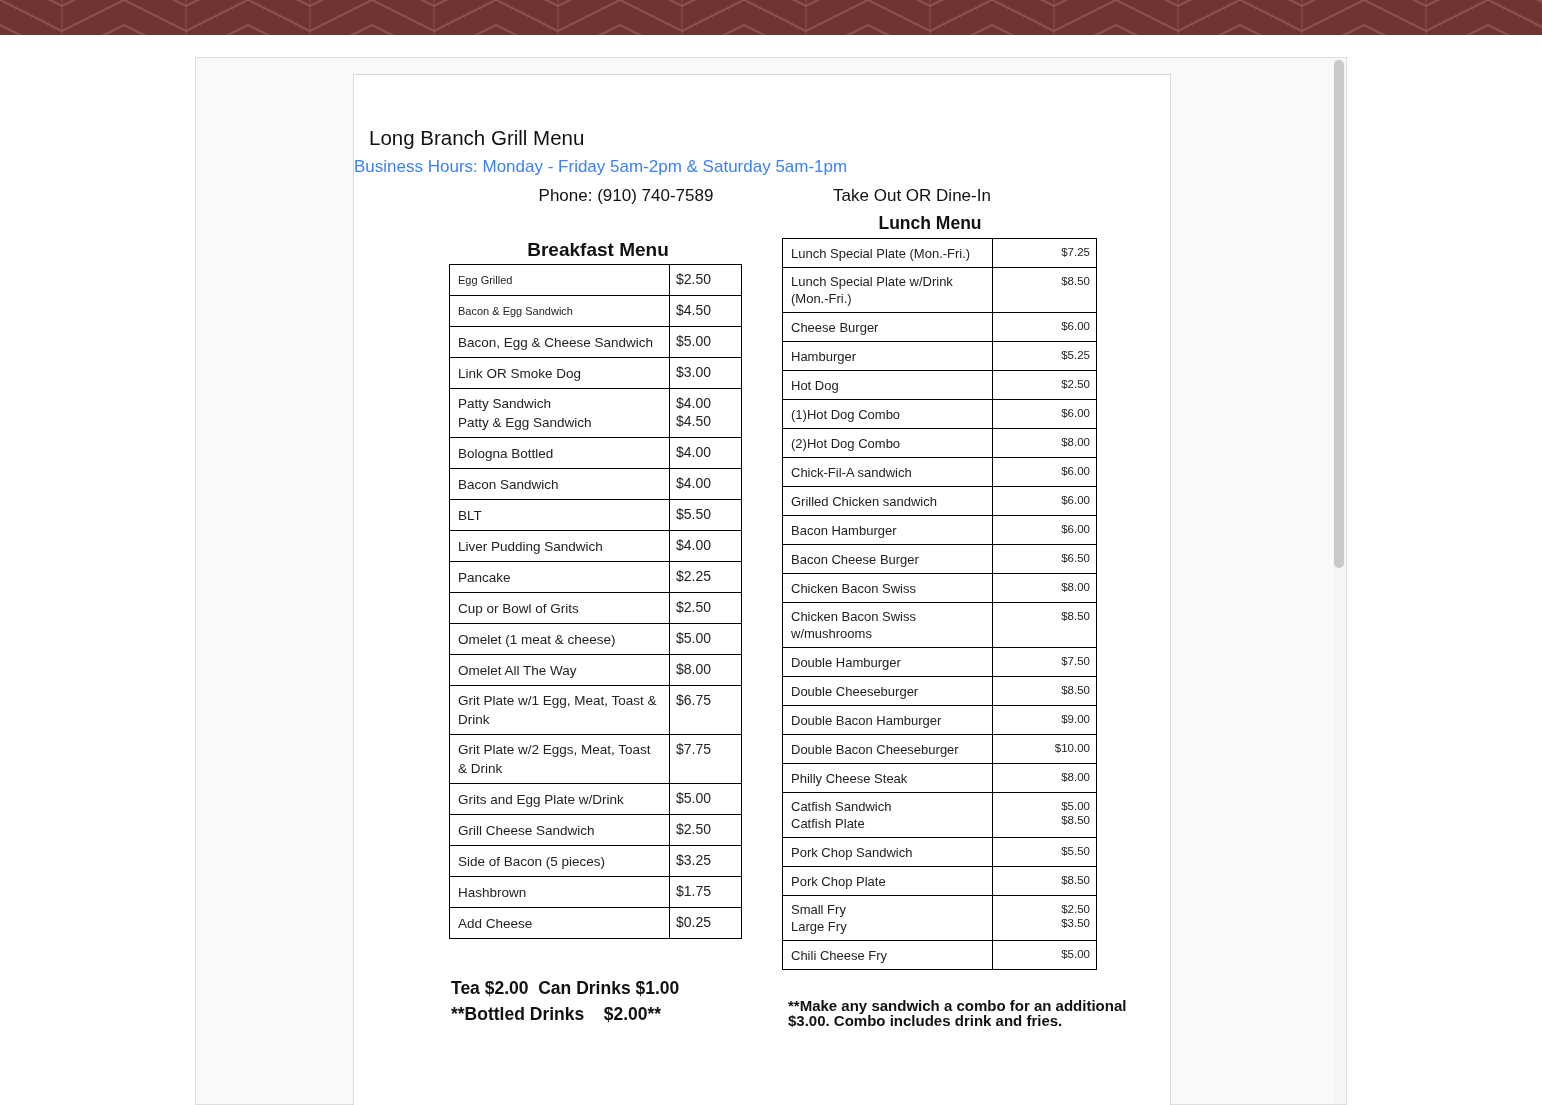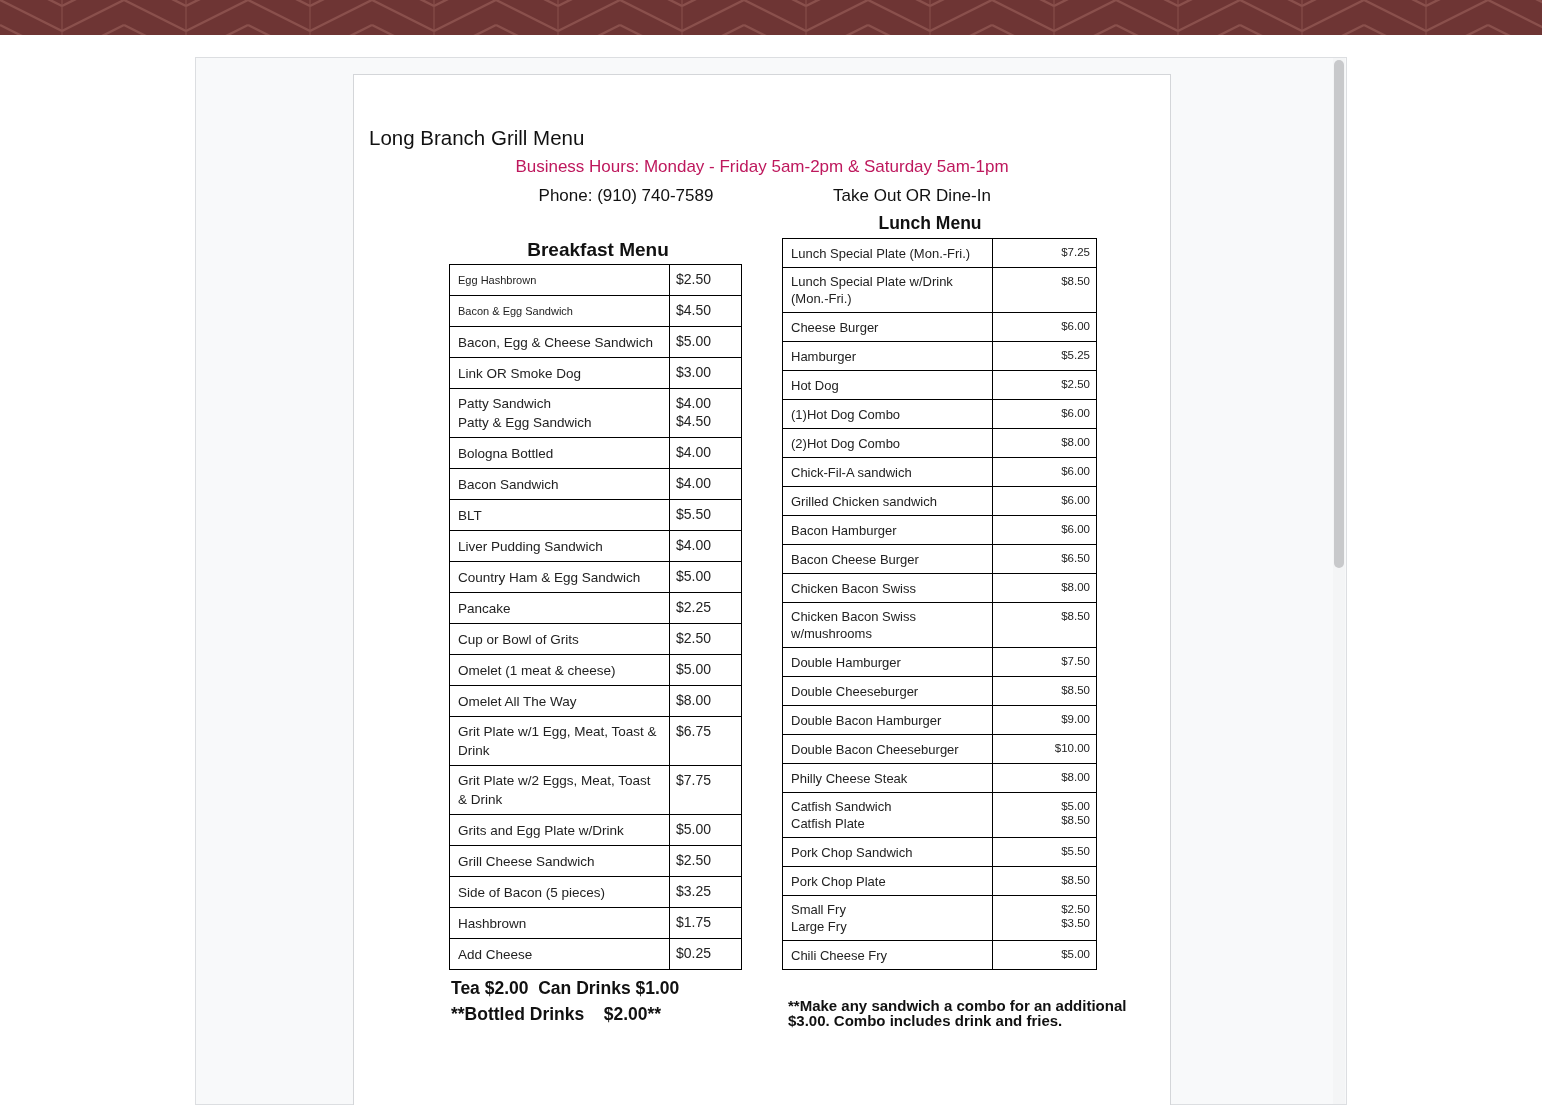--- a/index.html
+++ b/index.html
@@ -43,21 +43,21 @@
     border: 1px solid #d4d6d9;
     border-bottom: none;
     box-sizing: border-box;
   }
   .doc-title {
     position: absolute; left: 15px; top: 51px; width: 100%;
     text-align: left; font-size: 20.5px; color: #111;
   }
   .doc-subtitle {
     position: absolute; left: 0; top: 82px; width: 100%;
-    text-align: center; font-size: 17px; color: #be185d;
+    font-size: 17px; color: #3b82f6;
   }
   .doc-phone {
     position: absolute; left: 272px; top: 111px;
     transform: translateX(-50%);
     font-size: 17px; white-space: nowrap; color: #111;
   }
   .doc-service {
     position: absolute; left: 558px; top: 111px;
     transform: translateX(-50%);
     font-size: 17px; white-space: nowrap; color: #111;
@@ -154,21 +154,21 @@
   <div class="doc-subtitle">Business Hours: Monday - Friday 5am-2pm &amp; Saturday 5am-1pm</div>
   <div class="doc-phone">Phone: (910) 740-7589</div>
   <div class="doc-service">Take Out OR Dine-In</div>
 
   <div class="lunch-heading">Lunch Menu</div>
   <div class="breakfast-heading">Breakfast Menu</div>
 
   <table class="menu breakfast-table">
     <tbody id="breakfast-body">
         <tr>
-          <td class="name small">Egg Hashbrown</td>
+          <td class="name small">Egg Grilled</td>
           <td class="price">$2.50</td>
         </tr>
         <tr>
           <td class="name small">Bacon &amp; Egg Sandwich</td>
           <td class="price">$4.50</td>
         </tr>
         <tr>
           <td class="name">Bacon, Egg &amp; Cheese Sandwich</td>
           <td class="price">$5.00</td>
         </tr>
@@ -192,24 +192,20 @@
         </tr>
         <tr>
           <td class="name">BLT</td>
           <td class="price">$5.50</td>
         </tr>
         <tr>
           <td class="name">Liver Pudding Sandwich</td>
           <td class="price">$4.00</td>
         </tr>
         <tr>
-          <td class="name">Country Ham &amp; Egg Sandwich</td>
-          <td class="price">$5.00</td>
-        </tr>
-        <tr>
           <td class="name">Pancake</td>
           <td class="price">$2.25</td>
         </tr>
         <tr>
           <td class="name">Cup or Bowl of Grits</td>
           <td class="price">$2.50</td>
         </tr>
         <tr>
           <td class="name">Omelet (1 meat &amp; cheese)</td>
           <td class="price">$5.00</td>

